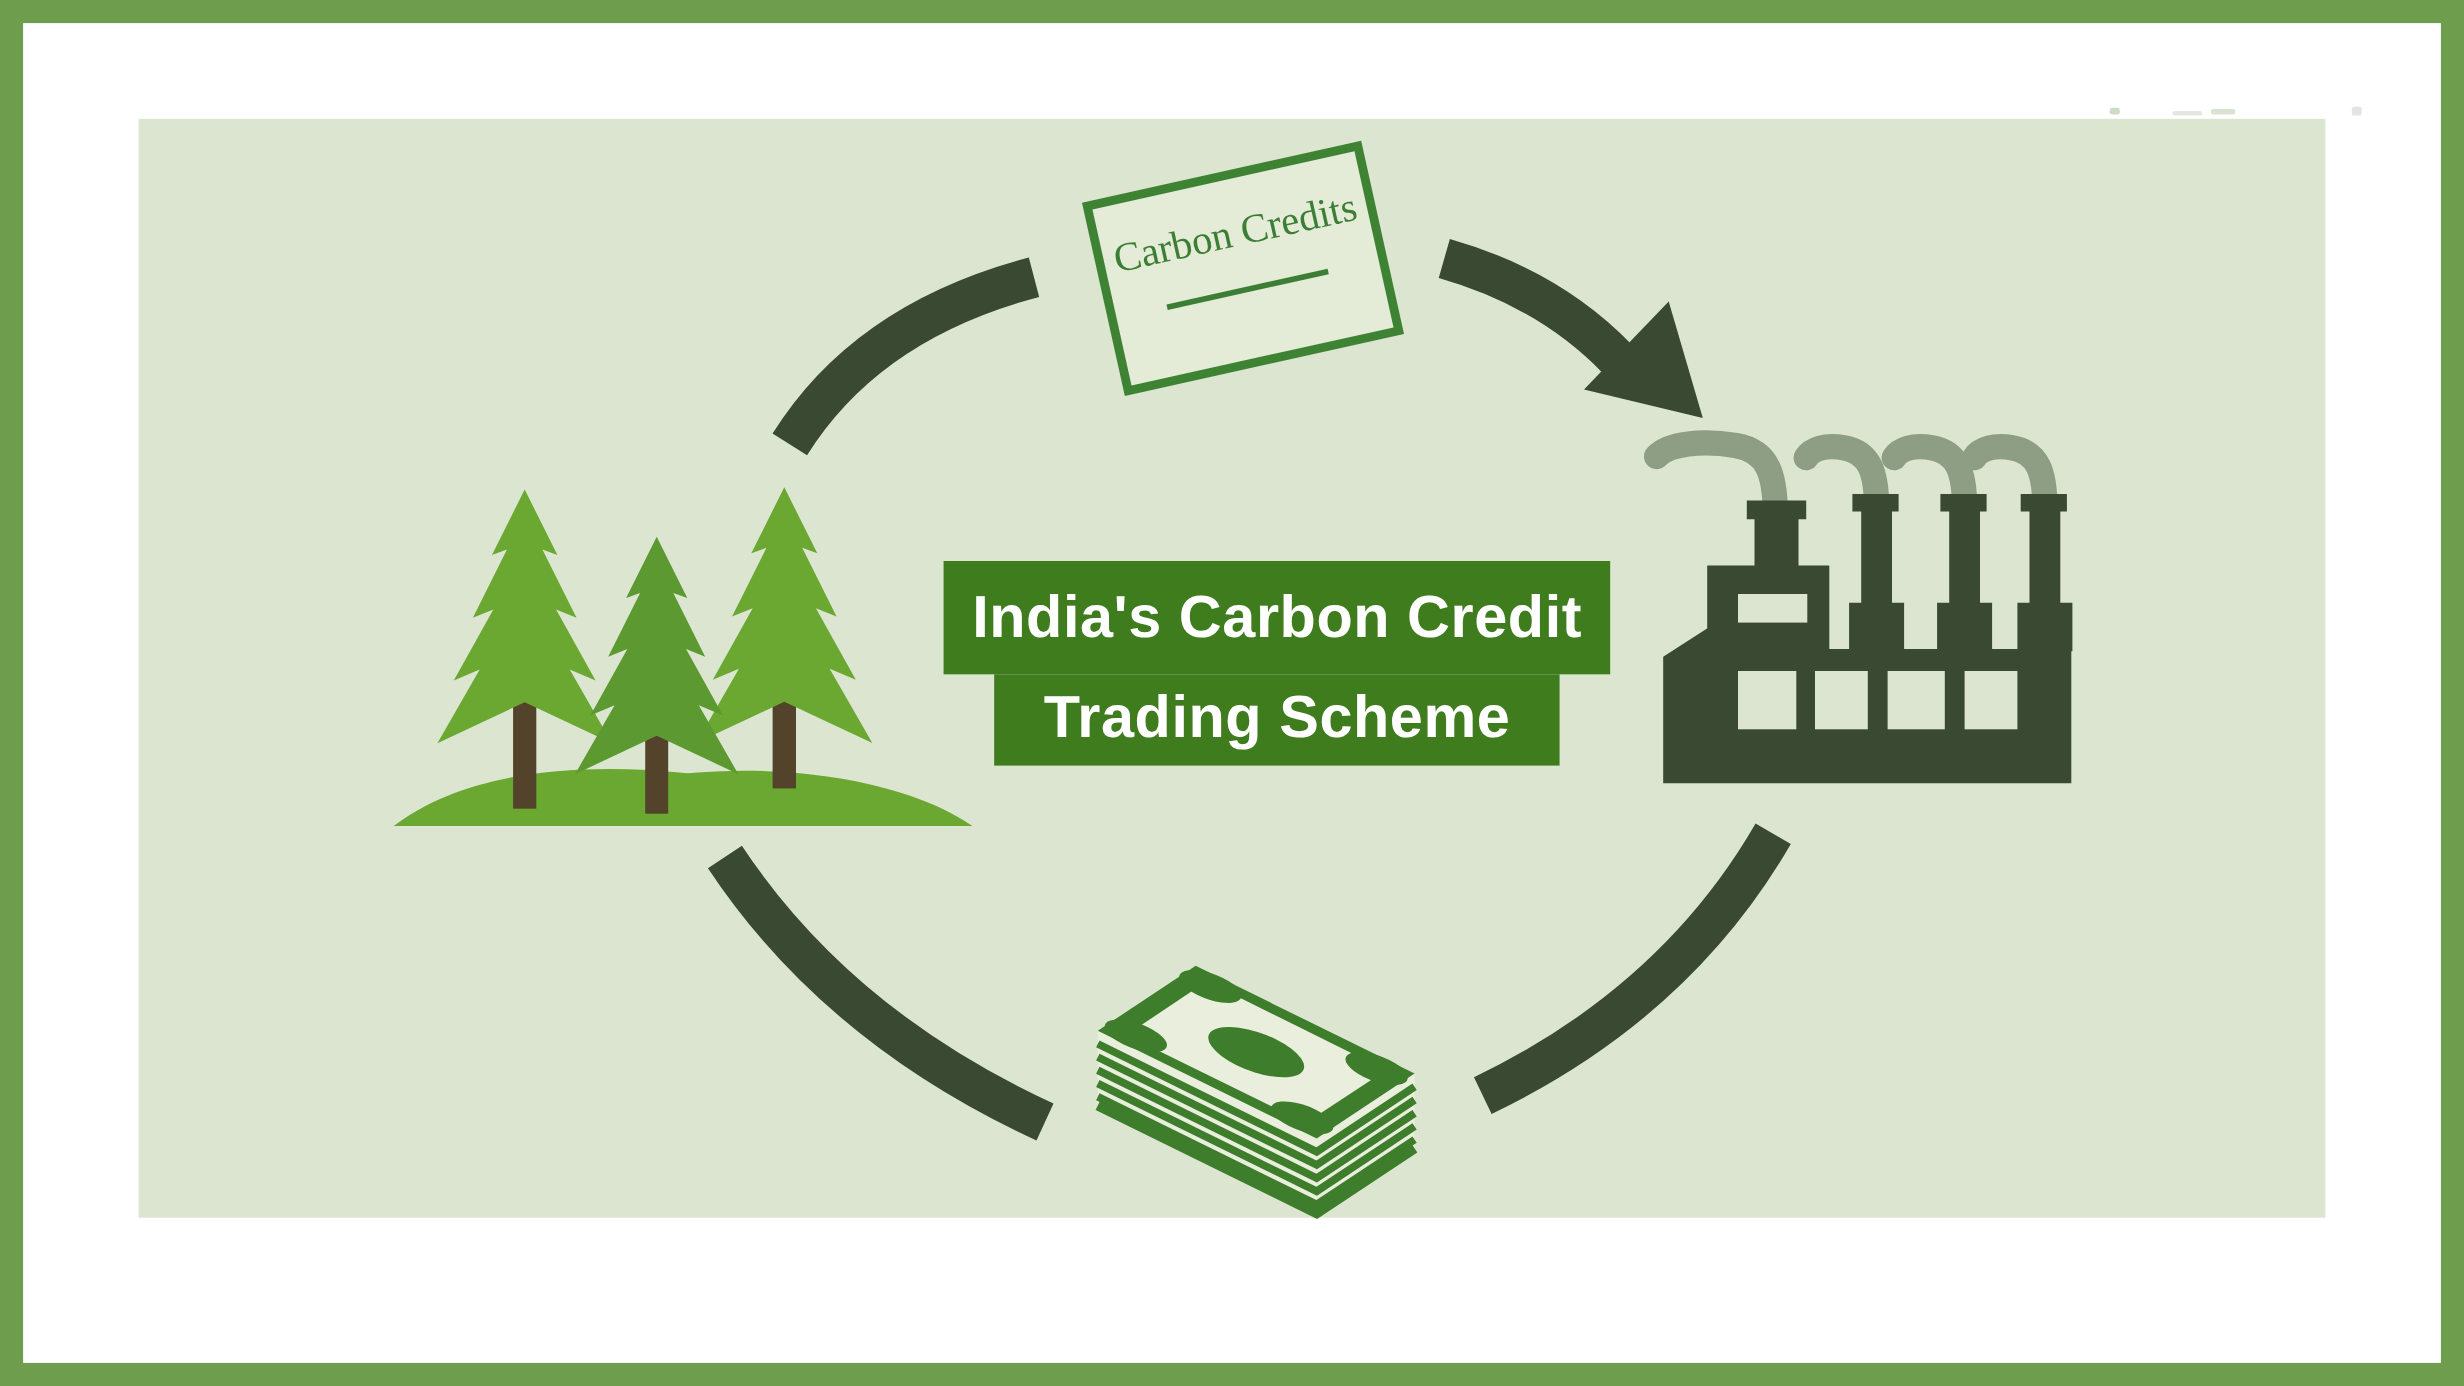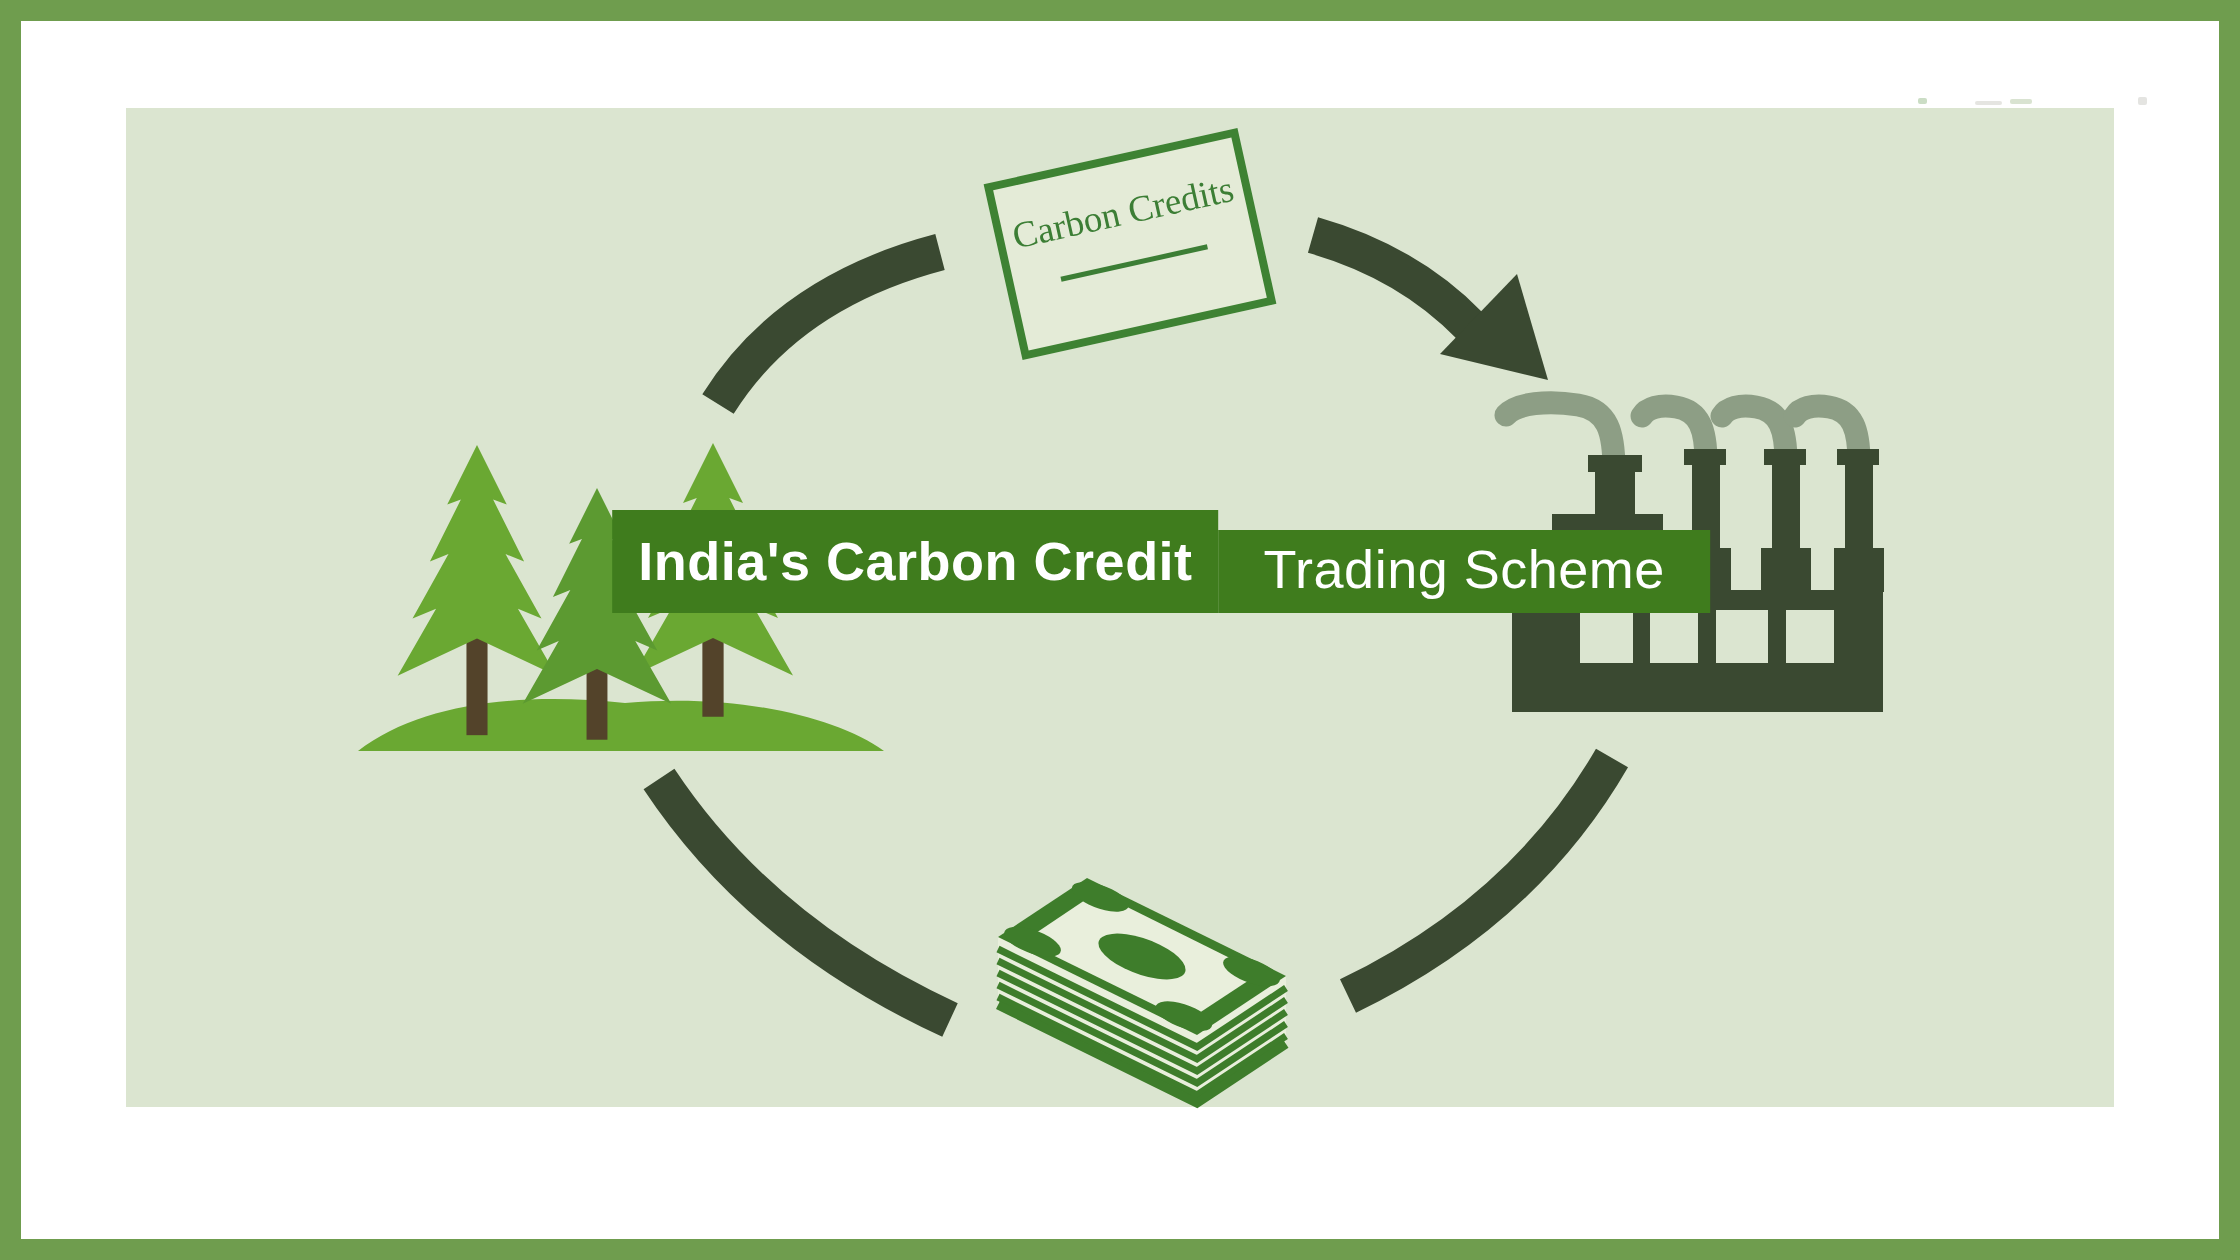--- a/index.html
+++ b/index.html
@@ -27,31 +27,31 @@
   .cert-label {
     display:block; text-align:center; margin-top:28px;
     font-family:"Liberation Serif", serif; font-size:37px; color:#3c7e35;
     white-space:nowrap; letter-spacing:0px;
   }
   .cert-underline { width:150px; height:5px; background:#3c7e35; margin:28px auto 0; }
 
   
   .title-wrap {
     position:absolute; left:1161px; top:510px; transform:translateX(-50%);
-    display:flex; flex-direction:row; align-items:flex-end; z-index:30;
+    display:flex; flex-direction:column; align-items:center; z-index:30;
   }
   .title-line1 {
     background:#3f7c1d; color:#ffffff; white-space:nowrap;
     height:103px; line-height:103px; padding:0 26px;
     font-size:54px; font-weight:bold; letter-spacing:0.5px;
   }
   .title-line2 {
     background:#3f7c1d; color:#ffffff; white-space:nowrap;
     height:83px; line-height:78px; padding:0 45px;
-    font-size:54px; font-weight:normal; letter-spacing:0.5px;
+    font-size:54px; font-weight:bold; letter-spacing:0.5px;
   }
 
   
   .artifact { position:absolute; border-radius:2px; }
   .a1 { left:1918px; top:98px;  width:9px;  height:6px; background:#b9d2b2; opacity:.75; }
   .a2 { left:1975px; top:101px; width:27px; height:4px; background:#e2e2de; opacity:.9; }
   .a3 { left:2010px; top:99px;  width:22px; height:5px; background:#cfdcc6; opacity:.8; }
   .a4 { left:2138px; top:97px;  width:9px;  height:8px; background:#d8d8d4; opacity:.7; }
 </style>
 </head>

